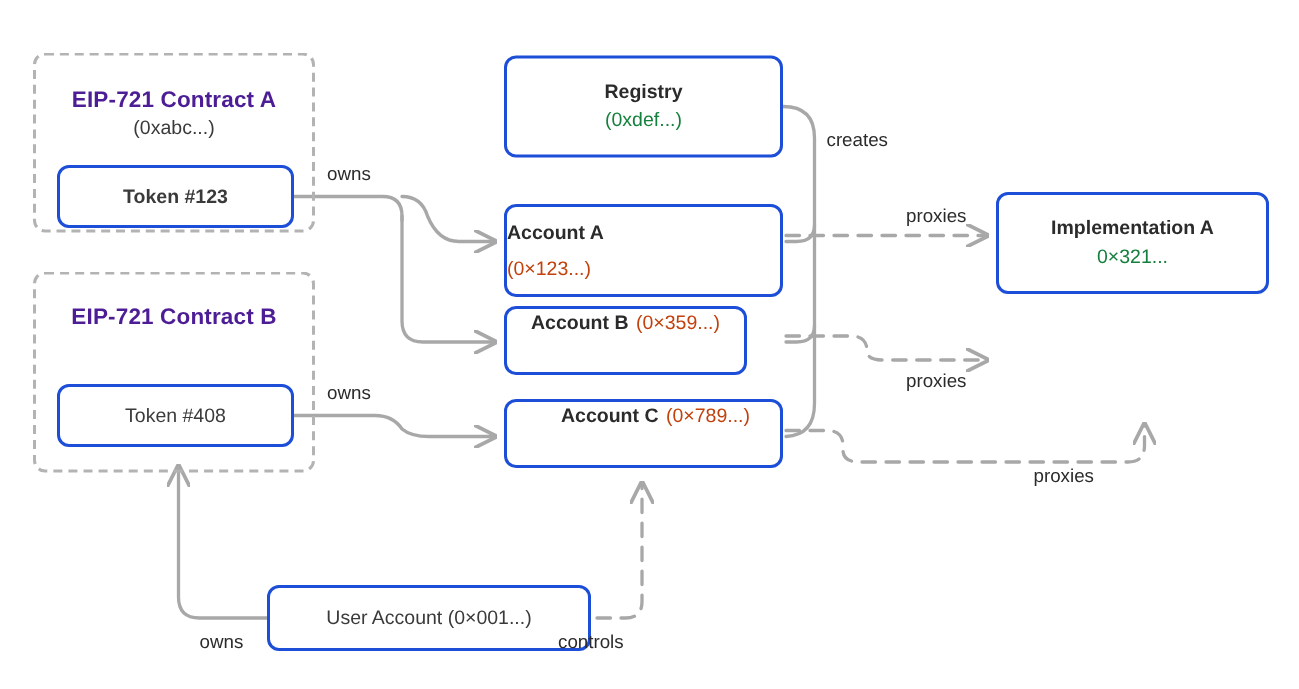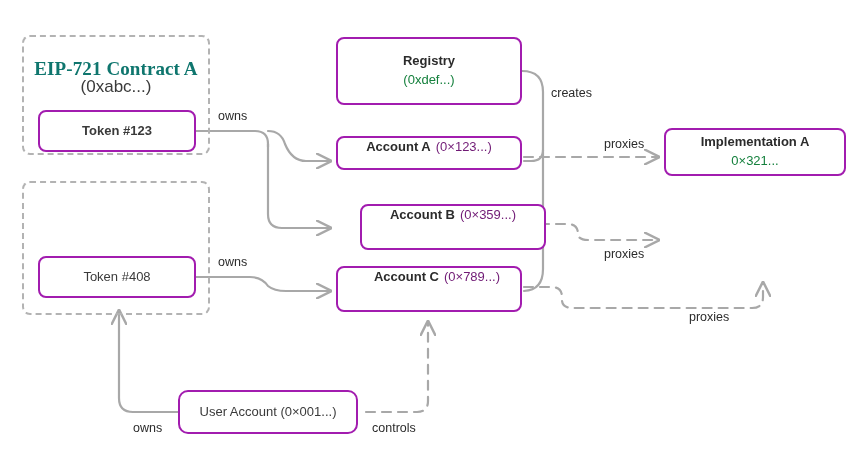--- a/index.html
+++ b/index.html
@@ -32,41 +32,40 @@
     border: 2px dashed #b3b3b3;
     border-radius: 8px;
     background: transparent;
     box-sizing: border-box;
   }
   .group-title {
     position: absolute;
     left: 0;
     right: 0;
     text-align: center;
-    font-size: 19px;
+    font-size: 15px;
     font-weight: bold;
-    color: #0f766e;
+    color: #4c1d95;
     letter-spacing: 0.1px;
-    font-family: Liberation Serif, serif;
   }
   .group-sub {
     position: absolute;
     left: 0;
     right: 0;
     text-align: center;
-    font-size: 17px;
+    font-size: 13px;
     font-weight: normal;
     color: #3a3a3a;
   }
 
   
   .node {
     position: absolute;
     box-sizing: border-box;
-    border: 2px solid #a21caf;
+    border: 2px solid #1d4ed8;
     border-radius: 8px;
     background: #ffffff;
     display: flex;
     flex-direction: column;
     align-items: center;
     justify-content: center;
     text-align: center;
     color: #2b2b2b;
     font-size: 13px;
     line-height: 1.45;
@@ -75,21 +74,21 @@
   .node .l2 { display: block; }
   .node.bold .l1 { font-weight: bold; }
   .node.bold .l2 { font-weight: normal; color: #15803d; }
   .node.inline-label {
     flex-direction: row;
     gap: 5px;
     align-items: baseline;
     justify-content: center;
   }
   .node.inline-label .l1 { font-weight: bold; }
-  .node.inline-label .l2 { font-weight: normal; color: #701a75; }
+  .node.inline-label .l2 { font-weight: normal; color: #c2410c; }
   .node.plain { font-weight: normal; color: #3a3a3a; }
 
   
   .edge-label {
     position: absolute;
     font-size: 12.5px;
     color: #2b2b2b;
     white-space: nowrap;
   }
 </style>
@@ -144,52 +143,53 @@
 
   <div class="group-box" style="left:22px; top:35px; width:188px; height:120px;"></div>
   <div class="group-title" style="left:22px; top:58px; width:188px;">EIP-721 Contract A</div>
   <div class="group-sub" style="left:22px; top:77px; width:188px;">(0xabc...)</div>
 
   <div class="node plain" style="left:38px; top:110px; width:158px; height:42px;font-weight:bold;">
     <span class="l1">Token #123</span>
   </div>
 
   <div class="group-box" style="left:22px; top:181px; width:188px; height:134px;"></div>
+  <div class="group-title" style="left:22px; top:203px; width:188px;">EIP-721 Contract B</div>
 
   <div class="node plain" style="left:38px; top:256px; width:158px; height:42px;">
     <span class="l1">Token #408</span>
   </div>
 
   <div class="node bold" style="left:336px; top:37px; width:186px; height:68px;">
     <span class="l1">Registry</span>
     <span class="l2">(0xdef...)</span>
   </div>
 
-  <div class="node inline-label" style="left:336px; top:136px; width:186px; height:34px;">
+  <div class="node inline-label" style="left:336px; top:136px; width:186px; height:62px;flex-direction:column;">
     <span class="l1">Account A</span>
     <span class="l2">(0×123...)</span>
   </div>
 
-  <div class="node inline-label" style="left:336px; top:204px; width:186px; height:46px;margin-left:24px;">
+  <div class="node inline-label" style="left:336px; top:204px; width:162px; height:46px;">
     <span class="l1">Account B</span>
     <span class="l2">(0×359...)</span>
   </div>
 
   <div class="node inline-label" style="left:336px; top:266px; width:186px; height:46px;padding-left:16px;">
     <span class="l1">Account C</span>
     <span class="l2">(0×789...)</span>
   </div>
 
-  <div class="node bold" style="left:664px; top:128px; width:182px; height:48px;">
+  <div class="node bold" style="left:664px; top:128px; width:182px; height:68px;">
     <span class="l1">Implementation A</span>
     <span class="l2">0×321...</span>
   </div>
 
 
-  <div class="node plain" style="left:178px; top:390px; width:180px; height:44px;border-radius:10px;">
+  <div class="node plain" style="left:178px; top:390px; width:216px; height:44px;">
     <span class="l1">User Account (0×001...)</span>
   </div>
 
   <div class="edge-label" style="left:218px; top:109px;">owns</div>
 
   <div class="edge-label" style="left:218px; top:255px;">owns</div>
 
   <div class="edge-label" style="left:551px; top:86px;">creates</div>
 
   <div class="edge-label" style="left:604px; top:137px;">proxies</div>

